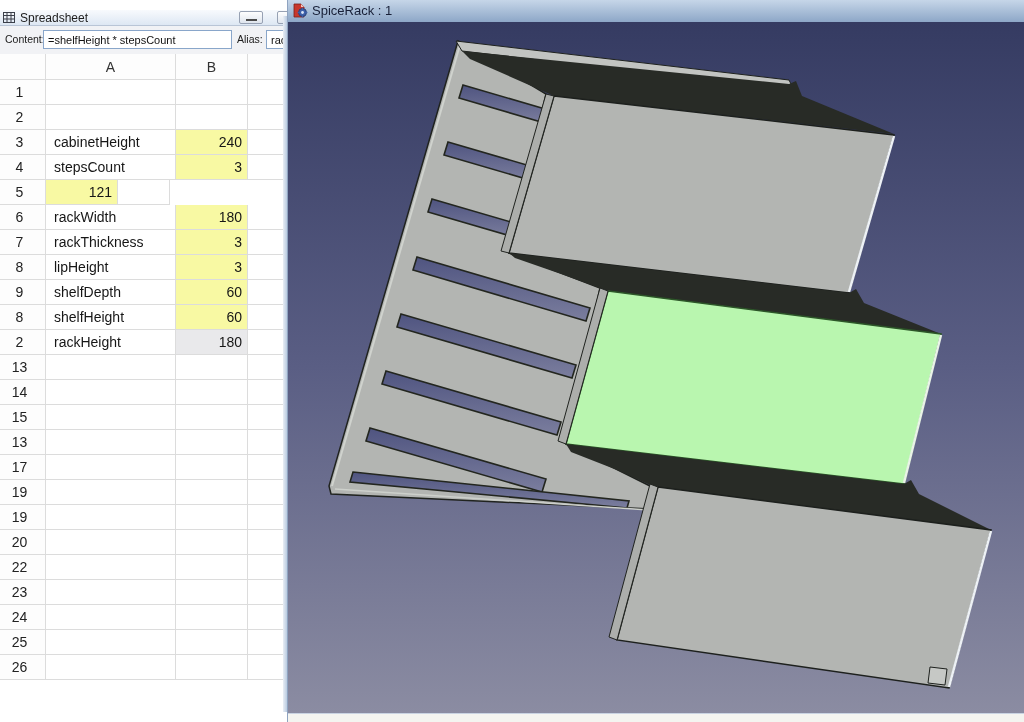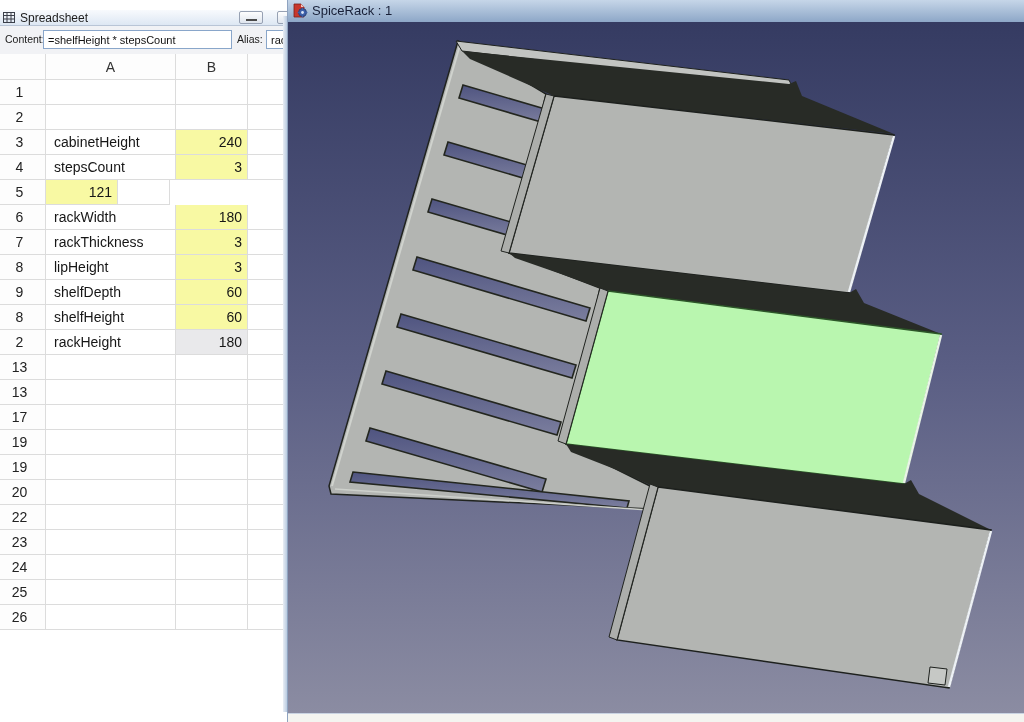--- a/index.html
+++ b/index.html
@@ -158,20 +158,32 @@
           <div class="scell c-c"></div>
         </div>
         <div class="srow">
           <div class="scell c-rowhdr">2</div>
           <div class="scell c-a">rackHeight</div>
           <div class="scell c-b" style="background: rgb(233, 233, 235);">180</div>
           <div class="scell c-c"></div>
         </div>
         <div class="srow">
           <div class="scell c-rowhdr">13</div>
+          <div class="scell c-a"></div>
+          <div class="scell c-b"></div>
+          <div class="scell c-c"></div>
+        </div>
+        <div class="srow">
+          <div class="scell c-rowhdr">14</div>
+          <div class="scell c-a"></div>
+          <div class="scell c-b"></div>
+          <div class="scell c-c"></div>
+        </div>
+        <div class="srow">
+          <div class="scell c-rowhdr">15</div>
           <div class="scell c-a"></div>
           <div class="scell c-b"></div>
           <div class="scell c-c"></div>
         </div>
         <div class="srow">
           <div class="scell c-rowhdr">13</div>
           <div class="scell c-a"></div>
           <div class="scell c-b"></div>
           <div class="scell c-c"></div>
         </div>

